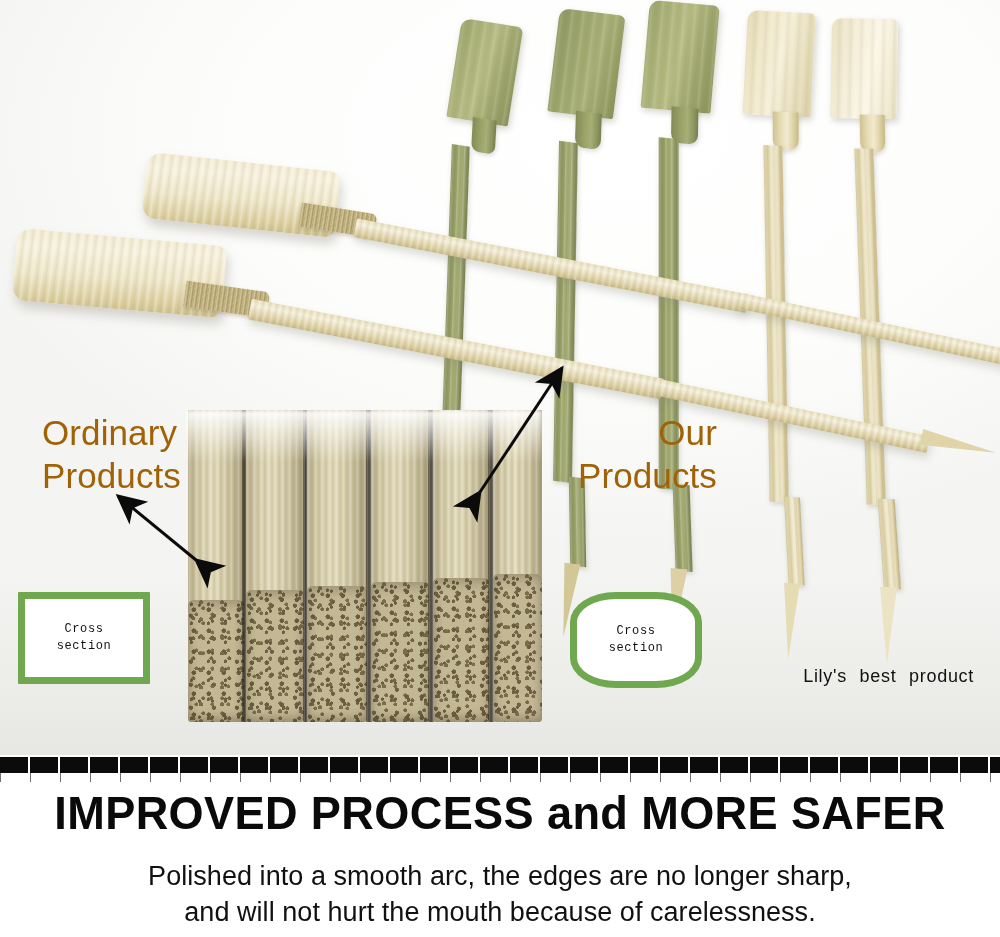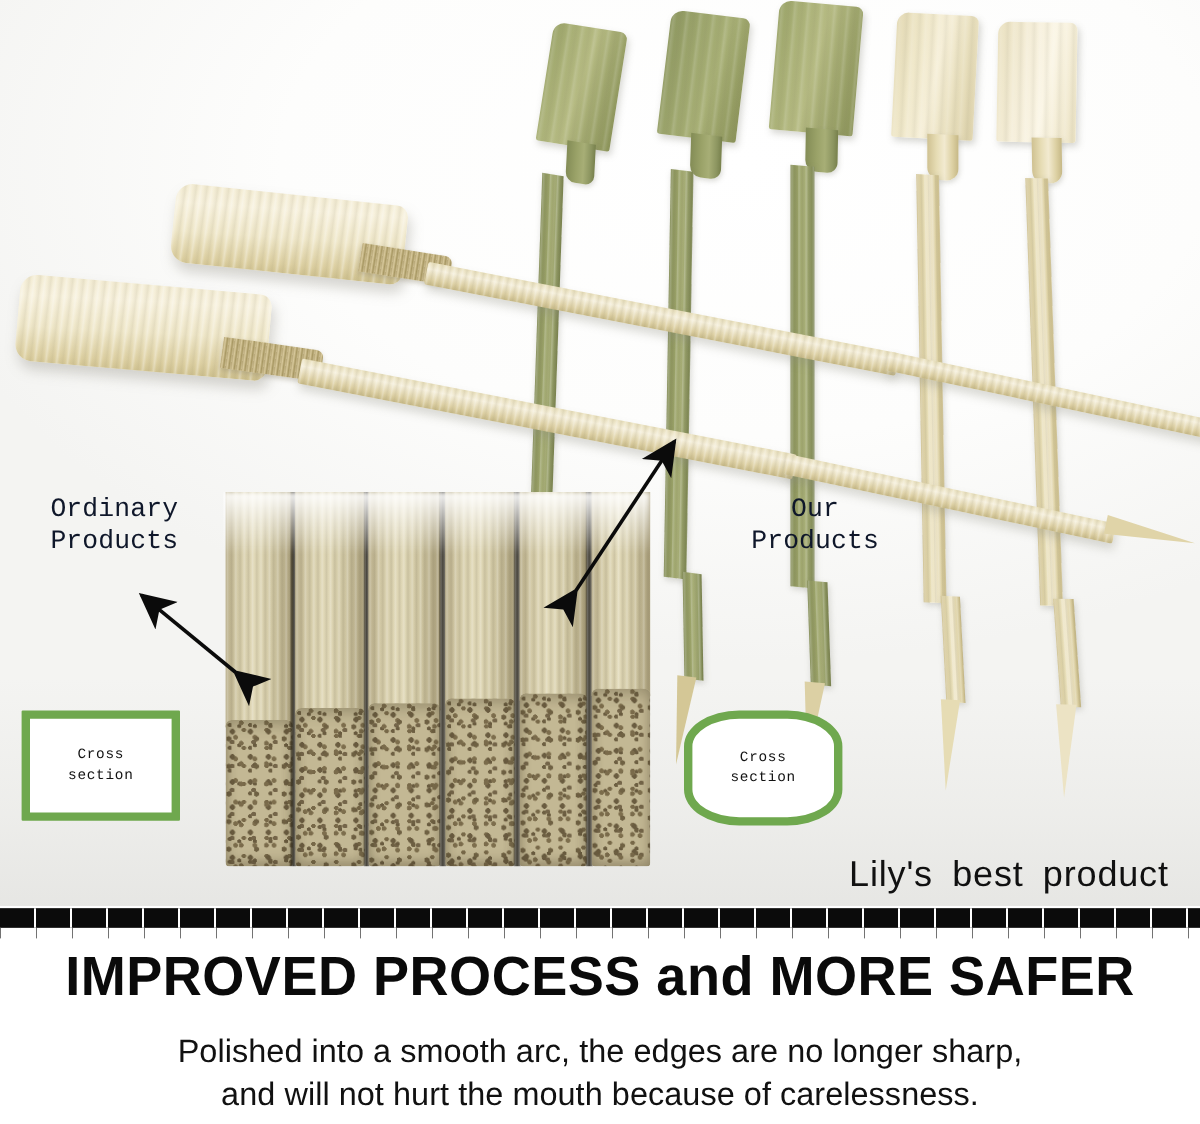--- a/index.html
+++ b/index.html
@@ -213,29 +213,29 @@
   .inset-blur-top {
     position: absolute;
     left: 0; right: 0; top: 0; height: 52px;
     background: linear-gradient(180deg, rgba(255,255,255,0.95) 0%, rgba(255,255,255,0.55) 40%, rgba(255,255,255,0) 100%);
     filter: blur(2px);
   }
 
   
   .anno-label {
     position: absolute;
-    color: #0f172a;
-    font-family: Liberation Mono, monospace;
-    font-size: 22px;
+    color: #a16207;
+    font-family: Liberation Sans, sans-serif;
+    font-size: 35px;
     line-height: 1.22;
     letter-spacing: 0.1px;
     white-space: pre-line;
   }
   #label-ordinary { left: 42px;  top: 412px; text-align: left; }
-  #label-ours     { left: 578px; top: 412px; text-align: center; margin-left: 48px; }
+  #label-ours     { left: 578px; top: 412px; text-align: right; }
 
   
   .cs-box {
     position: absolute;
     box-sizing: border-box;
     display: flex;
     align-items: center;
     justify-content: center;
     background: #ffffff;
   }
@@ -257,23 +257,23 @@
   #cs-right {
     left: 570px; top: 592px;
     width: 132px; height: 96px;
     border: 7px solid #6fa84e;
     border-radius: 46px / 30px;
   }
 
   
   #brand {
     position: absolute;
-    right: 26px; top: 712px;
+    right: 26px; top: 666px;
     font-family: "Liberation Sans", sans-serif;
-    font-size: 30px;
+    font-size: 18px;
     color: #111111;
     letter-spacing: 0.7px;
     word-spacing: 7px;
     white-space: nowrap;
   }
 
   
   #divider {
     position: absolute;
     left: 0; top: 757px;

